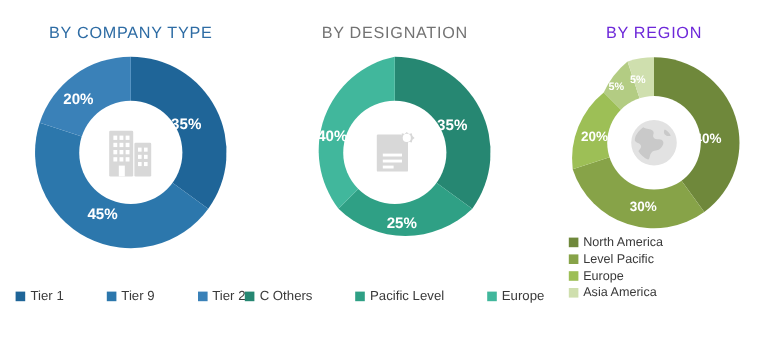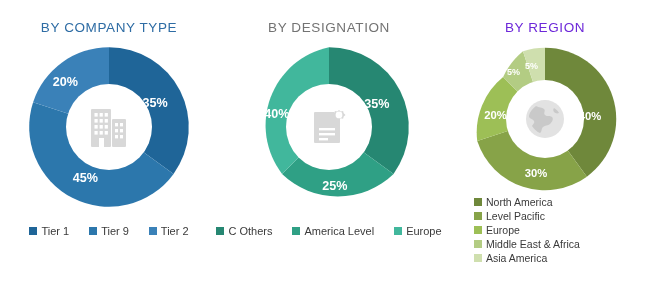--- a/index.html
+++ b/index.html
@@ -51,22 +51,22 @@
     font-size:15px;
     font-weight:700;
     text-anchor:middle;
     dominant-baseline:central;
     paint-order:stroke;
   }
   .pct-sm{font-size:12px;}
 
   .legend-h{
     display:flex;justify-content:center;align-items:center;
-    gap:20px;
-    margin-top:14px;
+    gap:36px;
+    margin-top:30px;
     font-size:11px;color:#3a3a3a;
   }
   .legend-h .li{display:flex;align-items:center;gap:4px;white-space:nowrap;}
   .sw{width:8px;height:8px;display:inline-block;}
 
   .legend-v{
     position:absolute;
     left:34px;top:196px;
     display:flex;flex-direction:column;gap:2px;
     font-size:10.5px;color:#3a3a3a;
@@ -173,21 +173,21 @@
       </div>
     </div>
 
     <div class="legend-h">
       <span class="li">
         <span class="sw" style="background:#268772"></span>
         <span>C Others</span>
       </span>
       <span class="li">
         <span class="sw" style="background:#2FA085"></span>
-        <span>America Level</span>
+        <span>Pacific Level</span>
       </span>
       <span class="li">
         <span class="sw" style="background:#41B79C"></span>
         <span>Europe</span>
       </span>
     </div>
   </div>
 
   <div class="panel panel-3">
     <div class="title t3">BY REGION</div>
@@ -228,23 +228,19 @@
       </span>
       <span class="li">
         <span class="sw" style="background:#87A348"></span>
         <span>Level Pacific</span>
       </span>
       <span class="li">
         <span class="sw" style="background:#9DBF56"></span>
         <span>Europe</span>
       </span>
       <span class="li">
-        <span class="sw" style="background:#B3CC83"></span>
-        <span>Middle East &amp; Africa</span>
-      </span>
-      <span class="li">
         <span class="sw" style="background:#CFDFAE"></span>
         <span>Asia America</span>
       </span>
     </div>
   </div>
 
 </div>
 
 </body></html>

